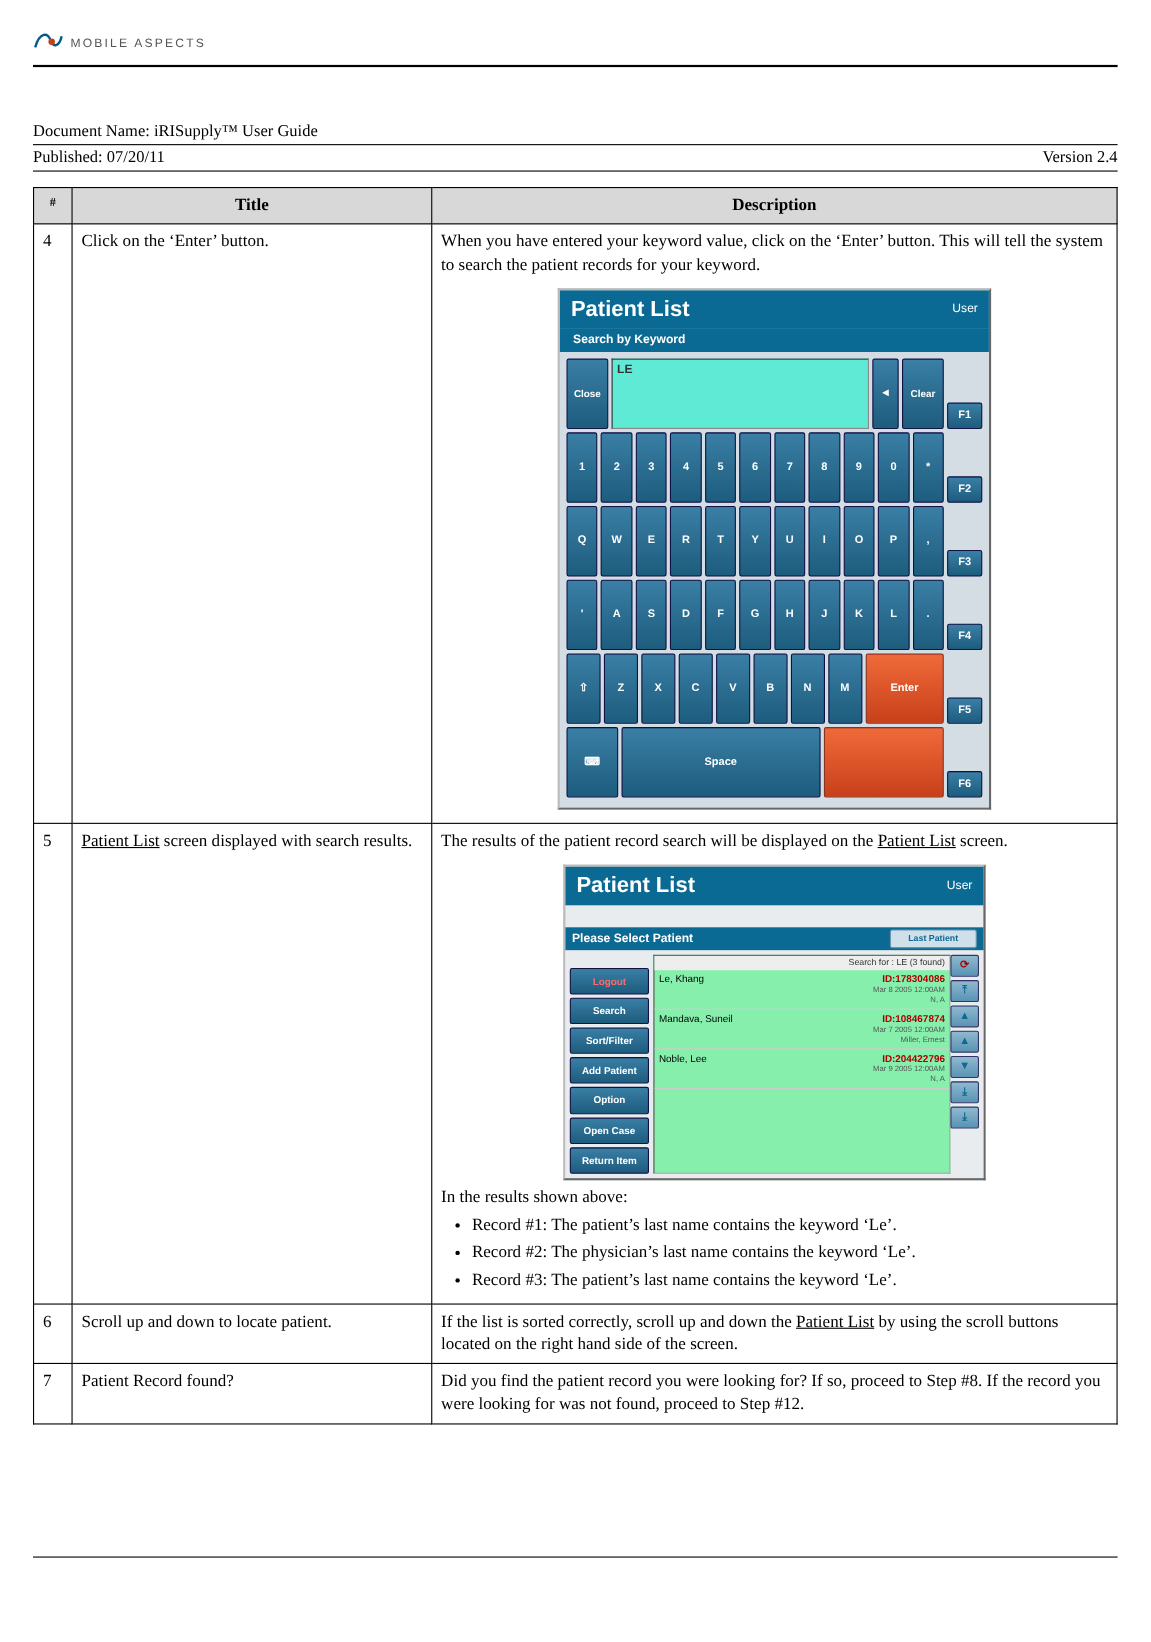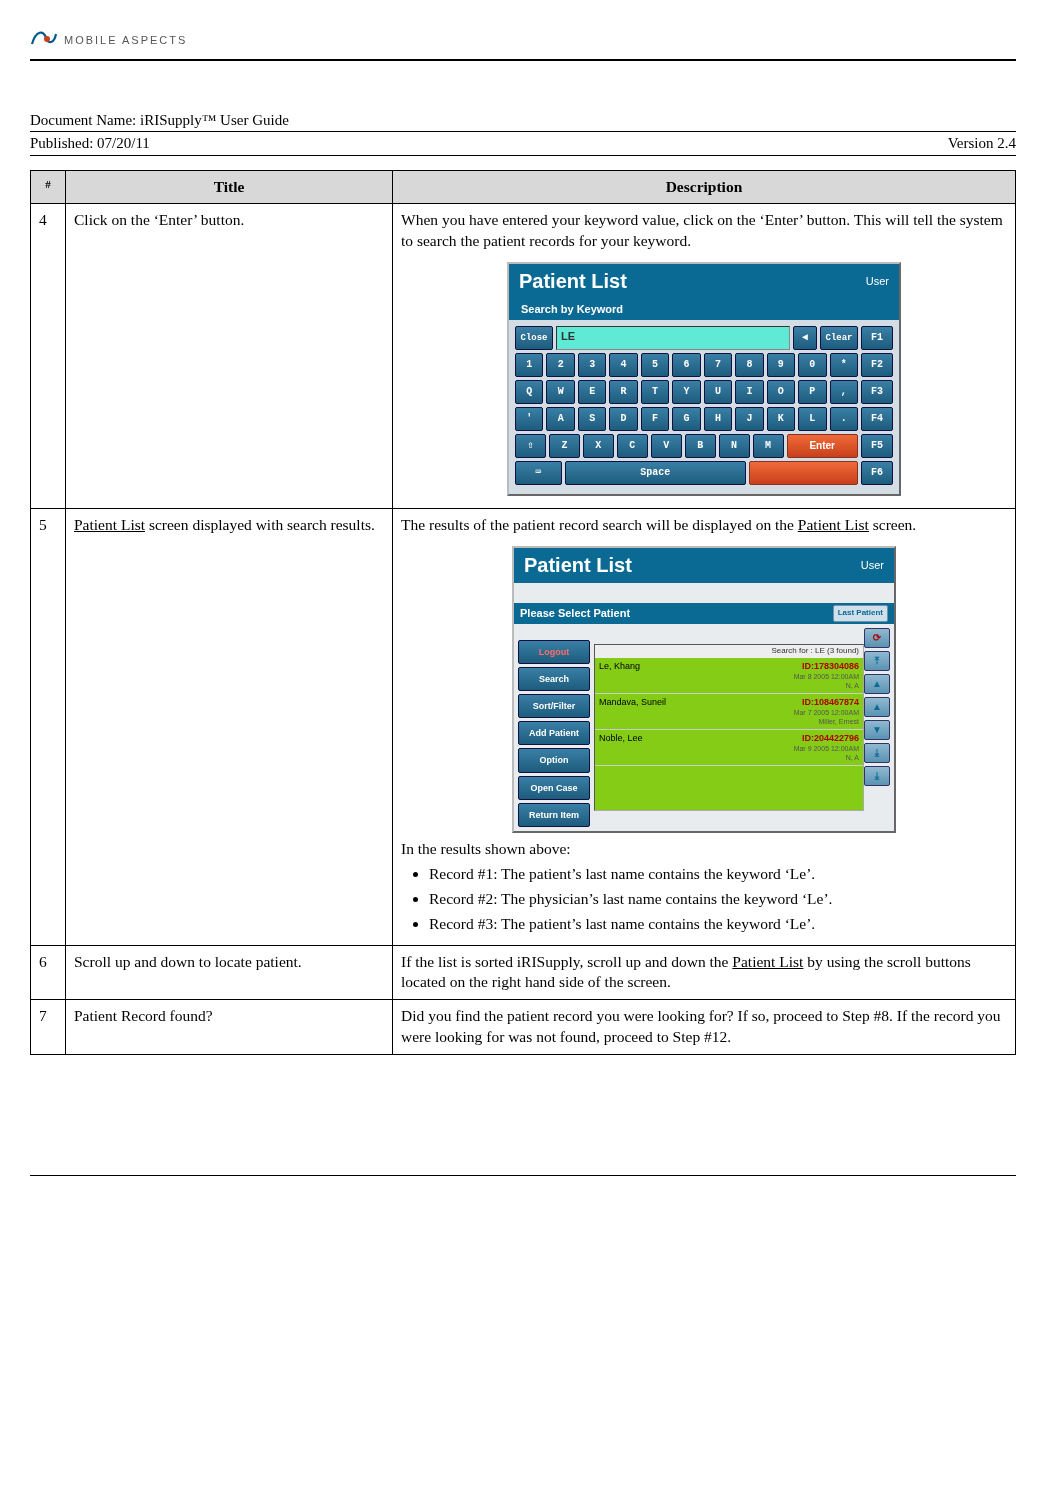--- a/index.html
+++ b/index.html
@@ -23,43 +23,43 @@
   table.main th.hash { width:18px; font-size:11px;}
   table.main th.title { width:310px;}
   table.main td.num { text-align:left; width:18px;}
   .u { text-decoration:underline;}
   .shot { margin:10px auto 6px auto; display:block; background:#e8ecee; border:2px outset #bbb;}
   .pl-header { background:#0b6a94; color:#fff; font-family:Arial,sans-serif; font-weight:bold; font-size:20px; padding:4px 10px; display:flex; justify-content:space-between; align-items:center;}
   .pl-user { font-size:11px; font-weight:normal;}
   .pl-sub { background:#0b6a94; color:#fff; font-family:Arial,sans-serif; font-size:11px; padding:3px 12px; font-weight:bold;}
   .kb-area { background:#d3dde3; padding:6px;}
   .kb-input-row { display:flex; gap:3px; margin-bottom:3px; align-items:stretch;}
-  .kb-btn { background:linear-gradient(#3a7fa5,#1d5c7d); color:#fff; font-family:Liberation Mono, monospace; font-size:10px; font-weight:bold; border:1px solid #114; border-radius:2px; text-align:center; display:flex; align-items:center; justify-content:center; min-height:22px;}
+  .kb-btn { background:linear-gradient(#3a7fa5,#1d5c7d); color:#fff; font-family:Liberation Sans, sans-serif; font-size:10px; font-weight:bold; border:1px solid #114; border-radius:2px; text-align:center; display:flex; align-items:center; justify-content:center; min-height:22px;}
   .kb-input { flex:1; background:#5eead4; border:1px inset #888; font-family:Arial,sans-serif; font-size:11px; font-weight:bold; padding:2px 4px; color:#333;}
   .kb-row { display:flex; gap:3px; margin-bottom:3px;}
   .kb-key { flex:1; }
-  .kb-side { width:30px;}
+  .kb-side { width:30px;margin-top:40px;}
   .kb-close { width:36px; font-size:9px;}
   .kb-enter { background:linear-gradient(#ef6a3a,#c8401a); width:72px; color:#fff; font-family:Arial,sans-serif; font-size:10px; font-weight:bold; border:1px solid #832; border-radius:2px; display:flex; align-items:center; justify-content:center;}
   .kb-space { flex:4;text-align:right;}
   .s2 { width:380px;}
   .s2 .body { display:flex; background:#e8ecee;}
   .s2 .sidebar { width:72px; padding:4px; display:flex; flex-direction:column; gap:3px;margin-top:12px;}
   .s2 .sbtn { background:linear-gradient(#3a7fa5,#1d5c7d); color:#fff; font-family:Arial,sans-serif; font-size:9px; text-align:center; padding:5px 1px; border:1px solid #114; border-radius:2px; font-weight:bold;}
   .s2 .sbtn.logout { color:#ff6b6b;}
-  .s2 .list { flex:1; background:#84cc16; margin:20px 0; border:1px inset #aaa; font-family:Arial,sans-serif; font-size:9px;}
+  .s2 .list { flex:1; background:#86efac; margin:4px 0; border:1px inset #aaa; font-family:Arial,sans-serif; font-size:9px;}
   .s2 .srch { font-size:8px; text-align:right; padding:1px 4px; color:#333; background:#eee;}
   .s2 .row { border-bottom:1px solid #ccc; padding:2px 4px; display:flex; justify-content:space-between;}
   .s2 .row .rid { color:#b00000; font-weight:bold; font-size:9px; text-align:right;}
   .s2 .row .rdate { color:#555; font-size:7px; display:block;}
   .s2 .rnav { width:26px; padding:4px 4px 4px 0; display:flex; flex-direction:column; gap:3px;}
   .s2 .rnav .nb { height:18px; background:linear-gradient(#8fb9d0,#5a93b3); border:1px solid #336; border-radius:2px; color:#b00000; display:flex; align-items:center; justify-content:center; font-weight:bold; font-size:10px;}
   .s2 .rnav .nb.blue{ color:#0b6a94;}
   .s2 .pl-sub2 { display:flex; justify-content:space-between; align-items:center; padding:2px 6px;margin-top:20px;}
-  .s2 .lp { background:#cfe0ea; color:#0b6a94; font-size:8px; padding:2px 4px; border:1px solid #6a94ac; border-radius:2px;}
+  .s2 .lp { background:#cfe0ea; color:#0b6a94; font-size:8px; padding:2px 16px; border:1px solid #6a94ac; border-radius:2px;}
   ul.bul { margin:4px 0 0 0; padding-left:28px;}
   ul.bul li { margin-bottom:4px;}
   .footer-wrap { position:relative; margin-top:120px;}
   .footer-line { border-top:1.5px solid #000; margin-bottom:2px;}
   .footer { text-align:center; font-size:15px;}
   .s1 { width:390px;}
 </style>
 </head>
 <body>
 
@@ -233,21 +233,21 @@
           <li>Record #2:  The physician’s last name contains the keyword ‘Le’.</li>
           <li>Record #3:  The patient’s last name contains the keyword ‘Le’.</li>
         </ul>
       </td>
     </tr>
 
     <tr>
       <td class="num">6</td>
       <td>Scroll up and down to locate patient.</td>
       <td>
-        <span>If the list is sorted iRISupply, scroll up and down the </span><span class="u">Patient List</span><span> by using the scroll buttons located on the right hand side of the screen.</span>
+        <span>If the list is sorted correctly, scroll up and down the </span><span class="u">Patient List</span><span> by using the scroll buttons located on the right hand side of the screen.</span>
       </td>
     </tr>
 
     <tr>
       <td class="num">7</td>
       <td>Patient Record found?</td>
       <td>Did you find the patient record you were looking for?  If so, proceed to Step #8.  If the record you were looking for was not found, proceed to Step #12.</td>
     </tr>
   </tbody>
 </table>

